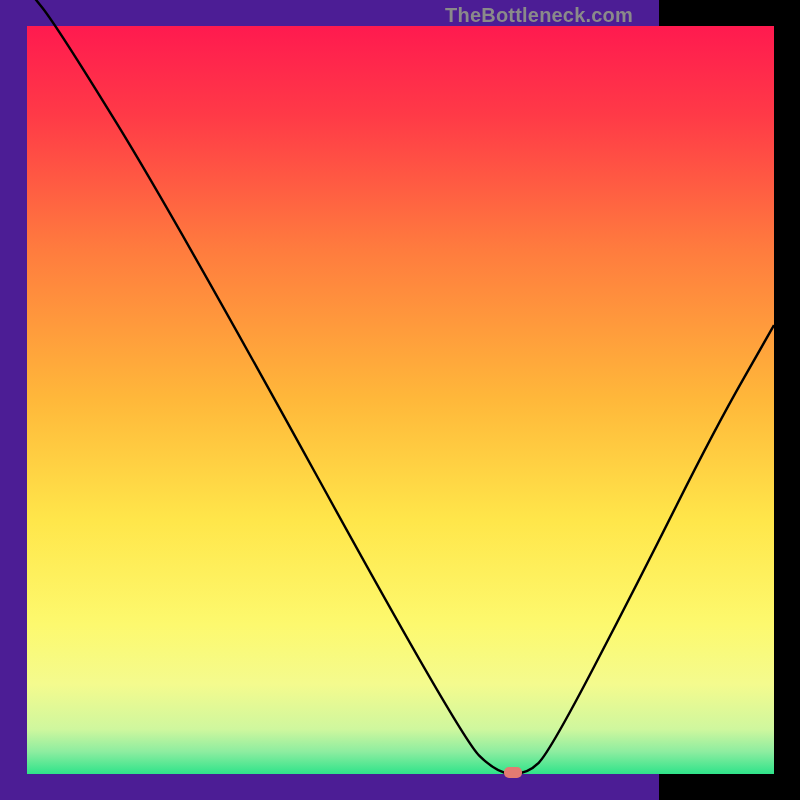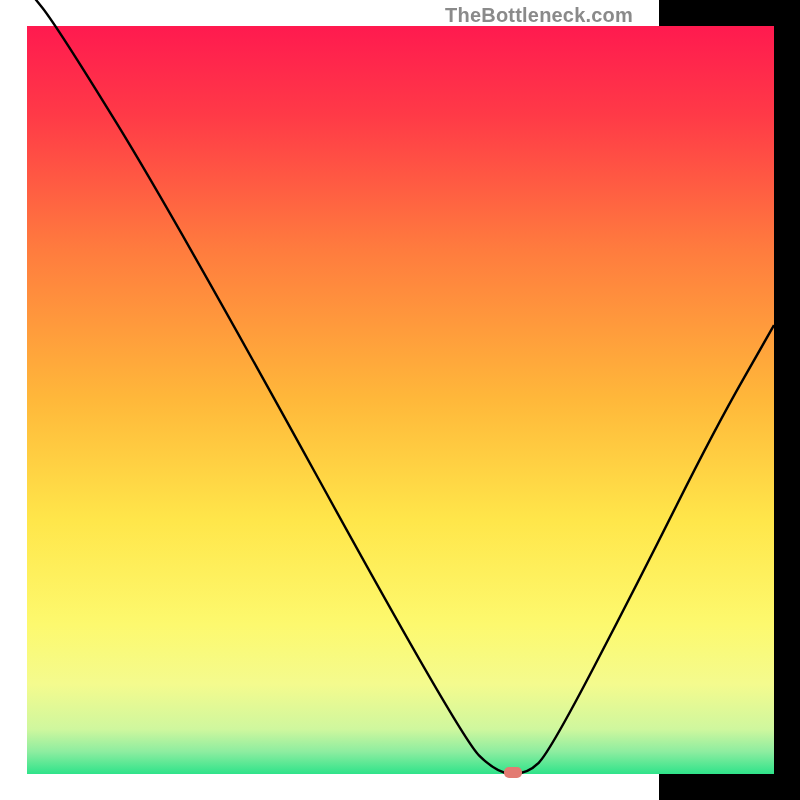--- a/index.html
+++ b/index.html
@@ -7,21 +7,21 @@
     padding: 0;
     width: 800px;
     height: 800px;
     background: #000;
     overflow: hidden;
   }
   .frame {
     position: relative;
     width: 659px;
     height: 800px;
-    background: #ffffff;
+    background: #4c1d95;
   }
   .plot-area {
     position: absolute;
     left: 27px;
     top: 26px;
     width: 747px;
     height: 748px;
     
   }
   .watermark {

